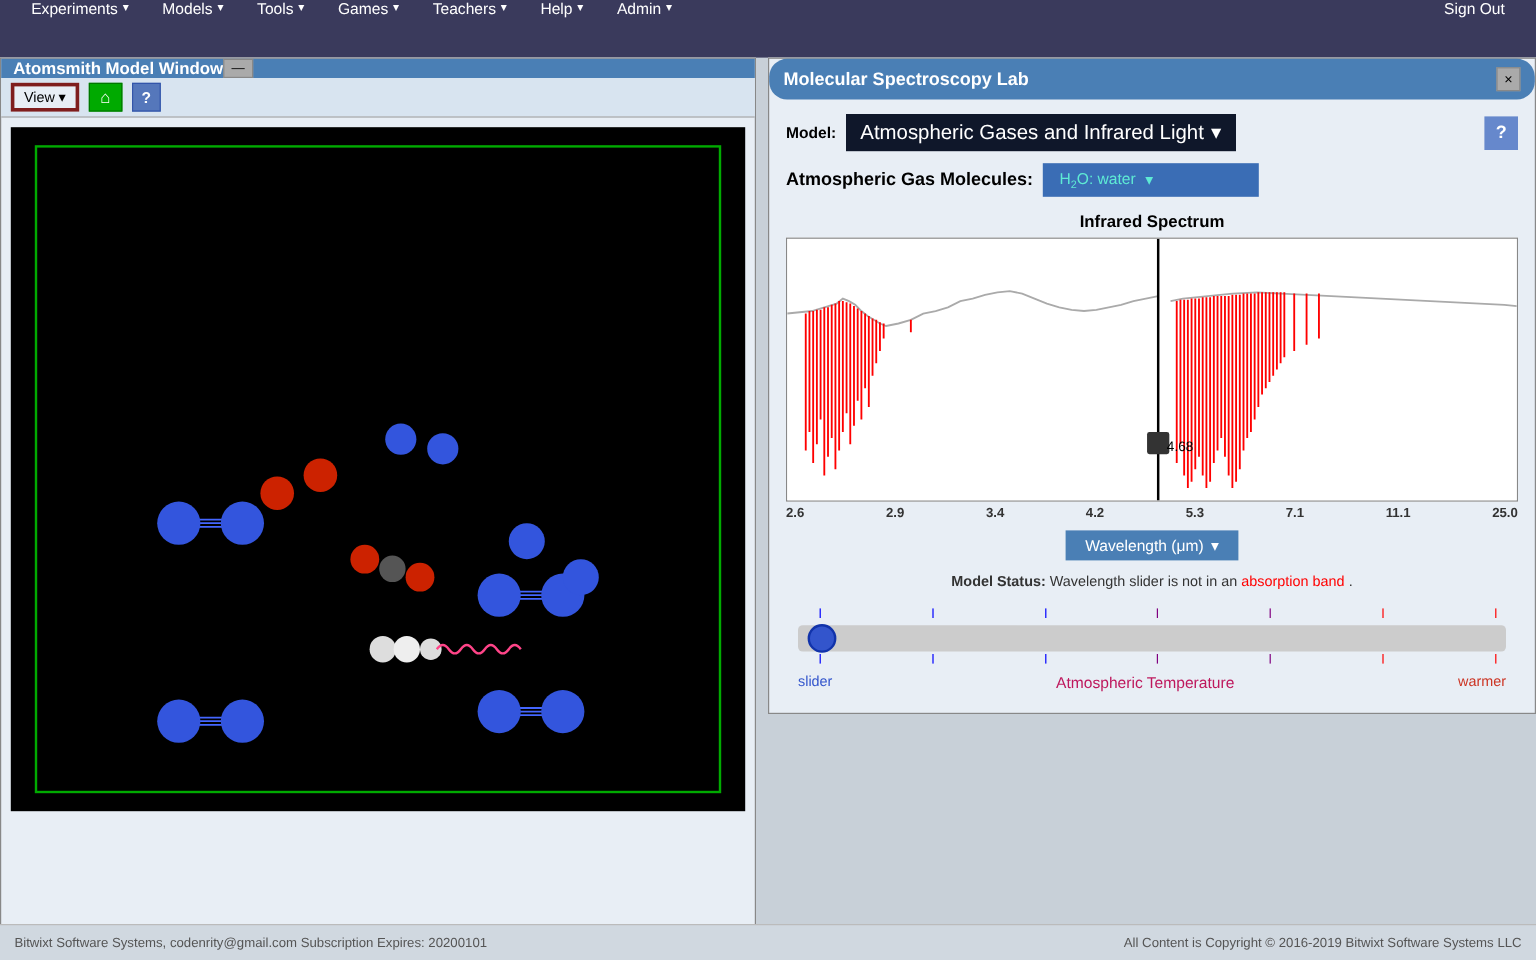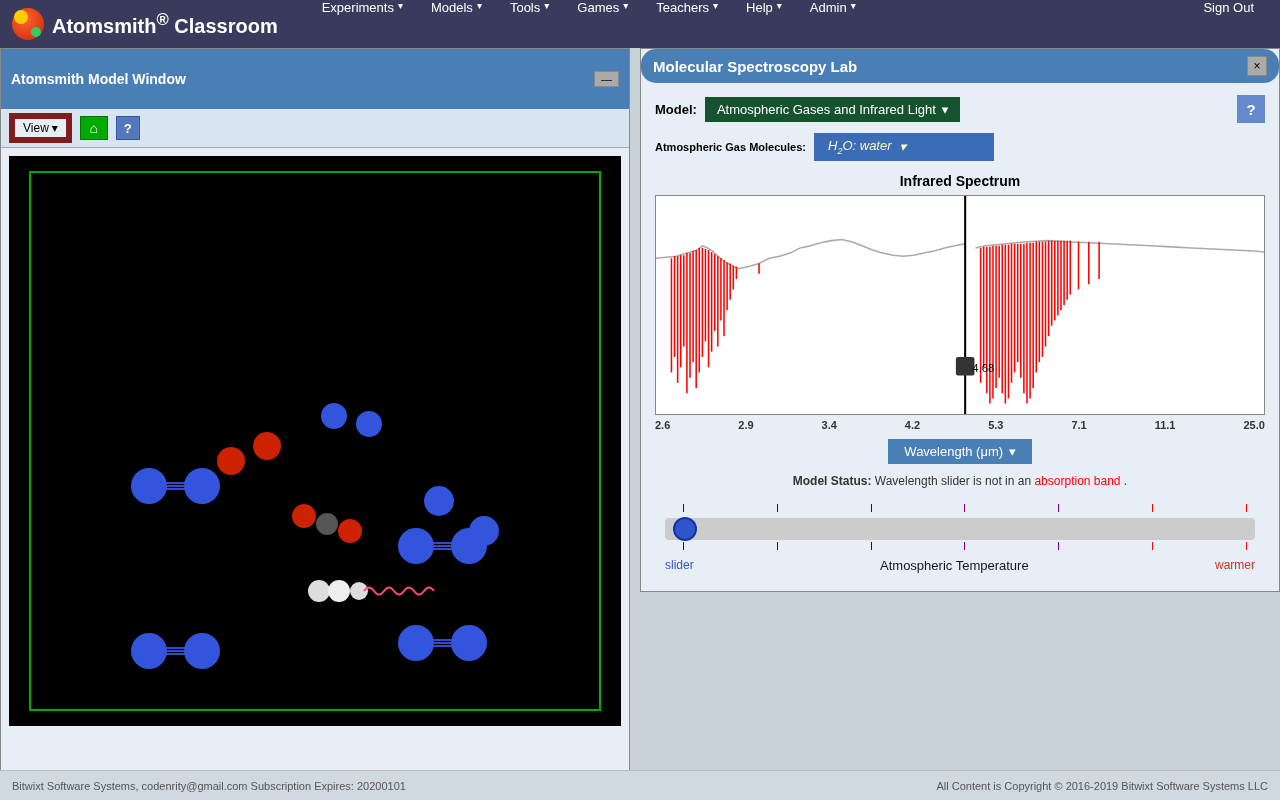--- a/index.html
+++ b/index.html
@@ -73,36 +73,35 @@
       border: 1px solid #888;
       position: absolute;
       top: 0; left: 0;
       height: 760px;
     }
     .model-window-header {
       background: #4a7fb5;
       color: white;
       font-weight: bold;
       font-size: 14px;
-      padding: 22px 10px;
-      display: flex;
-      align-items: center;
-      justify-content: space-between;
+      padding: 0 10px;
+      display: flex;
+      align-items: center;
     }
     .model-window-toolbar {
       background: #d8e4f0;
       padding: 4px 8px;
       display: flex;
       align-items: center;
       gap: 8px;
       border-bottom: 1px solid #aaa;
     }
     .view-btn {
       background: #e8eef5;
-      border: 6px solid #7f1d1d;
+      border: 3px solid #7f1d1d;
       padding: 2px 8px;
       cursor: pointer;
       font-size: 12px;
       display: flex;
       align-items: center;
       gap: 3px;
     }
     .home-btn {
       background: #00aa00;
       border: 1px solid #007700;
@@ -175,52 +174,51 @@
       display: flex;
       align-items: center;
       margin-bottom: 10px;
     }
     .model-label {
       font-weight: bold;
       font-size: 13px;
       margin-right: 8px;
     }
     .model-dropdown {
-      background: #14532d;
+      background: #0f172a;
       color: white;
       border: none;
       padding: 5px 12px;
-      font-size: 13px;
+      font-size: 17px;
       cursor: pointer;
       display: flex;
       align-items: center;
       gap: 6px;
     }
     .gas-row {
       display: flex;
       align-items: center;
       margin-bottom: 12px;
     }
     .gas-label {
       font-weight: bold;
-      font-size: 11px;
+      font-size: 15px;
       margin-right: 8px;
     }
     .gas-dropdown {
       background: #3a6db5;
-      color: #fef9c3;
+      color: #5eead4;
       border: none;
       padding: 5px 14px;
       font-size: 13px;
       cursor: pointer;
       display: flex;
       align-items: center;
       gap: 8px;
       min-width: 180px;
-      font-style: italic;
     }
     .spectrum-title {
       text-align: center;
       font-weight: bold;
       font-size: 14px;
       margin-bottom: 6px;
     }
     .spectrum-area {
       position: relative;
       background: white;
@@ -296,21 +294,21 @@
       justify-content: space-between;
       height: 12px;
     }
     .temp-labels {
       display: flex;
       justify-content: space-between;
       font-size: 12px;
       margin-top: 4px;
     }
     .temp-label-cool { color: #3355cc; }
-    .temp-label-center { color: #0f172a; font-size: 13px; font-weight: normal; }
+    .temp-label-center { color: #be185d; font-size: 13px; font-weight: normal; }
     .temp-label-warm { color: #cc3322; }
     .help-btn-blue {
       background: #6688cc;
       color: white;
       border: none;
       width: 28px; height: 28px;
       font-weight: bold;
       font-size: 15px;
       cursor: pointer;
       display: flex; align-items: center; justify-content: center;
@@ -336,24 +334,20 @@
       padding: 1px 6px;
       font-size: 11px;
       cursor: pointer;
     }
     sub { font-size: 9px; }
   </style>
 </head>
 <body>
 
 <div class="navbar">
-  <div class="navbar-logo">
-    <div class="logo-circle"></div>
-    <span>Atomsmith<sup>®</sup> Classroom</span>
-  </div>
   <div class="nav-item">
     <span>Experiments</span>
     <span class="arrow">▾</span>
   </div>
   <div class="nav-item">
     <span>Models</span>
     <span class="arrow">▾</span>
   </div>
   <div class="nav-item">
     <span>Tools</span>

